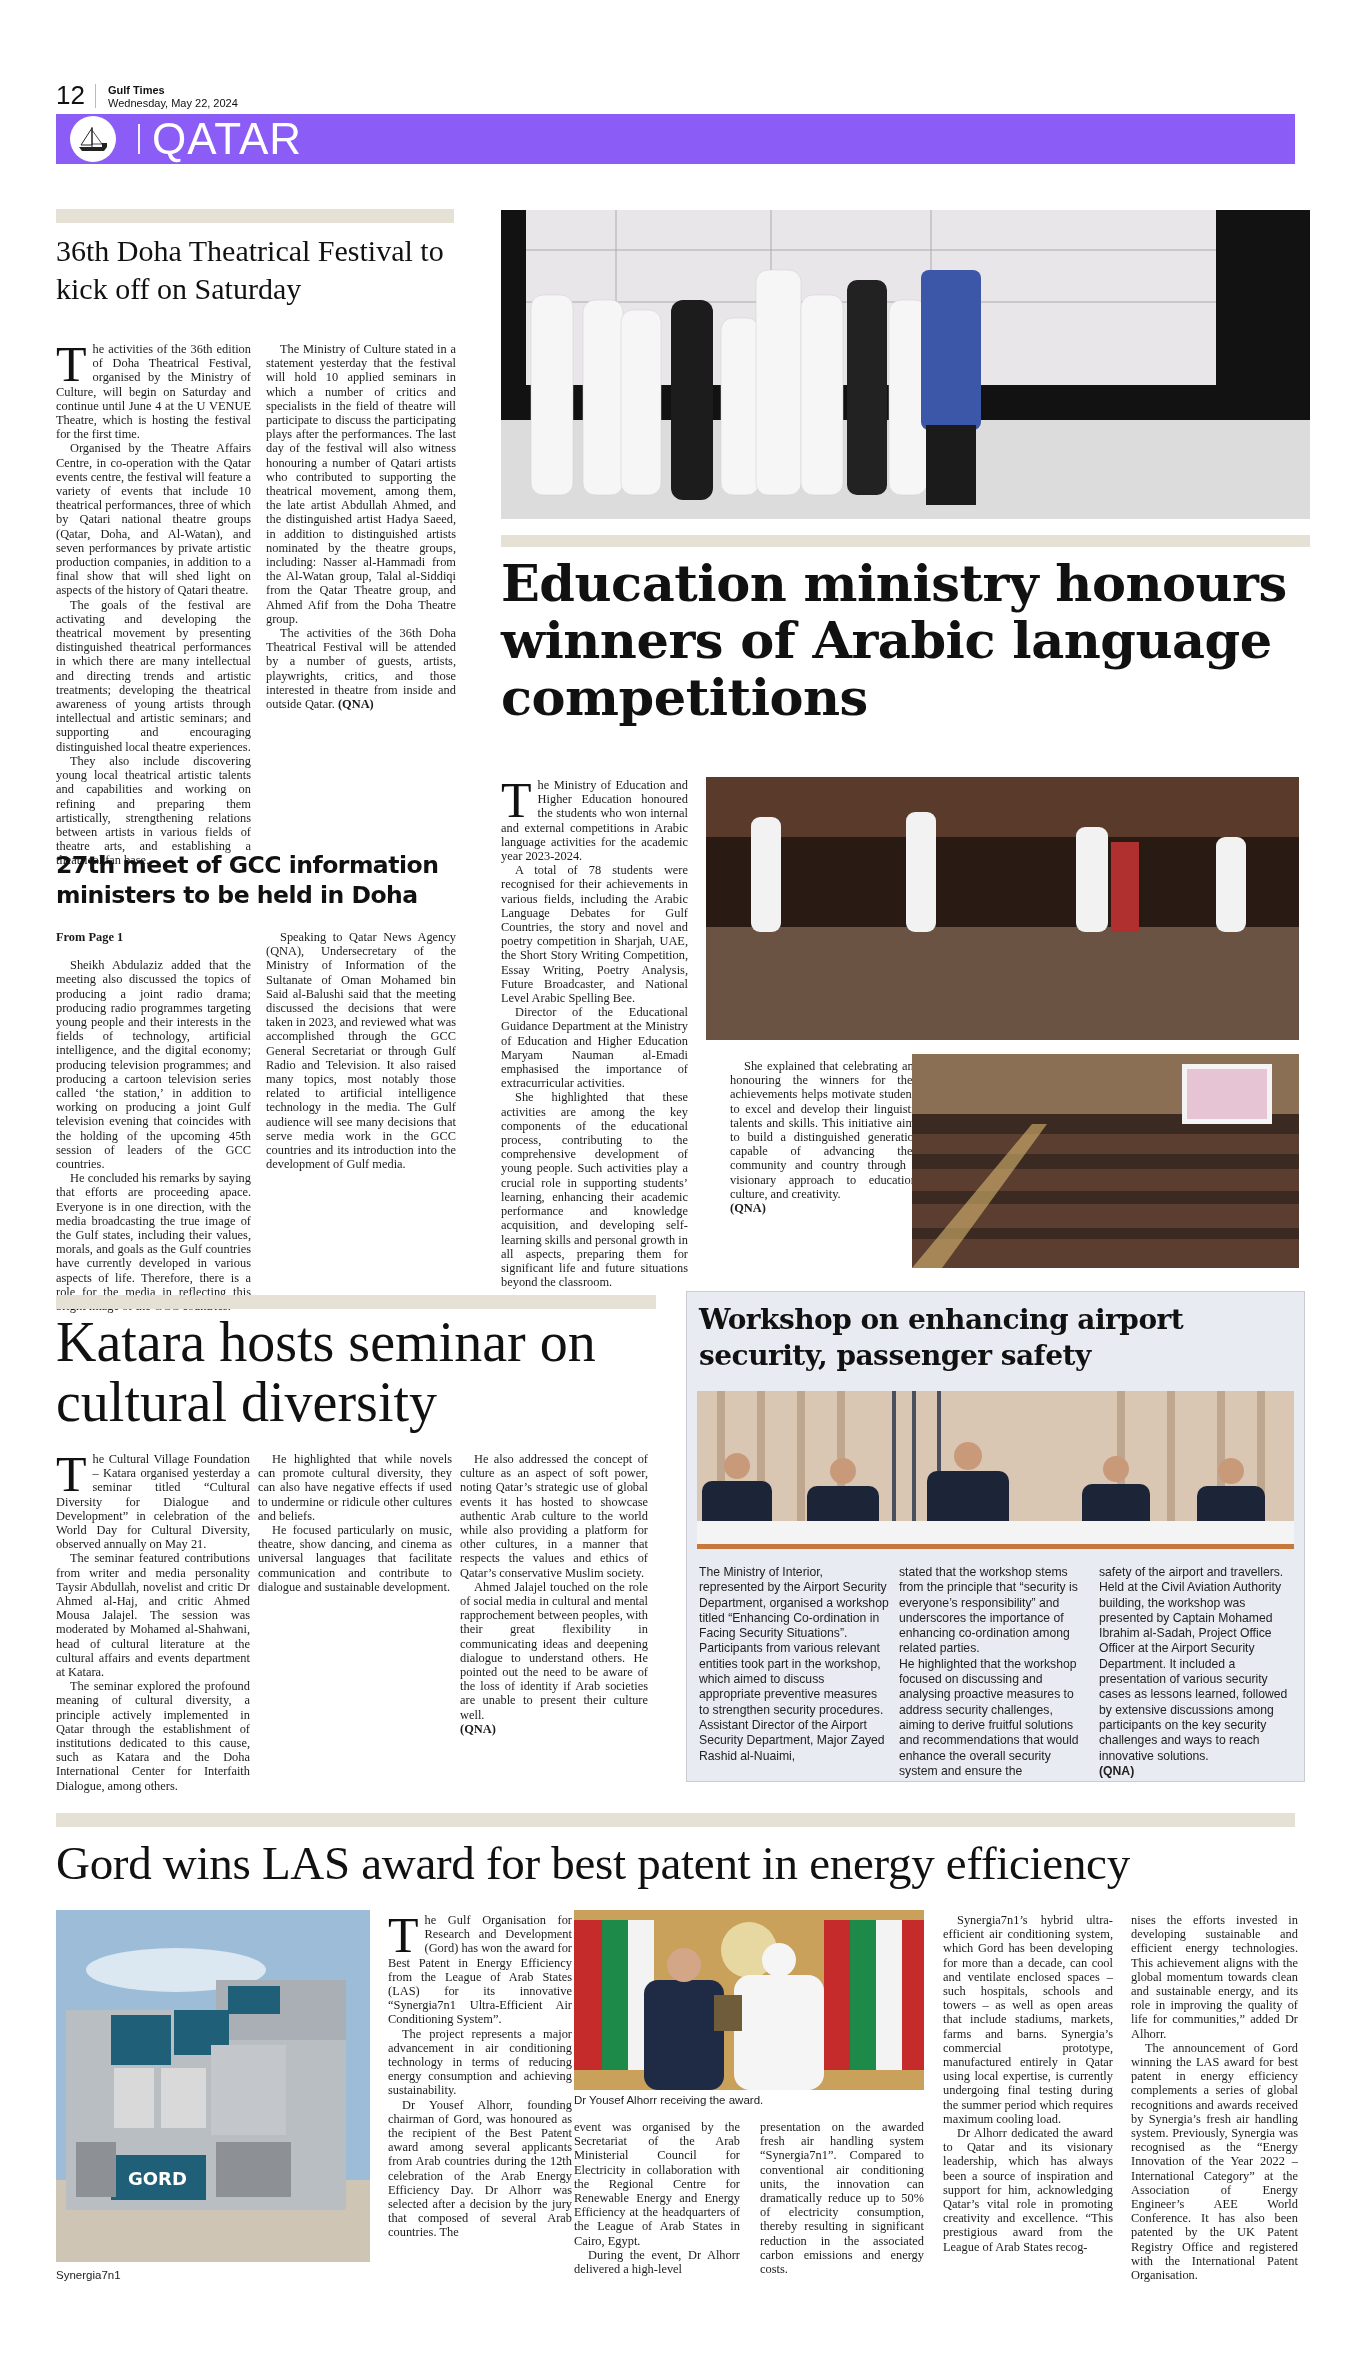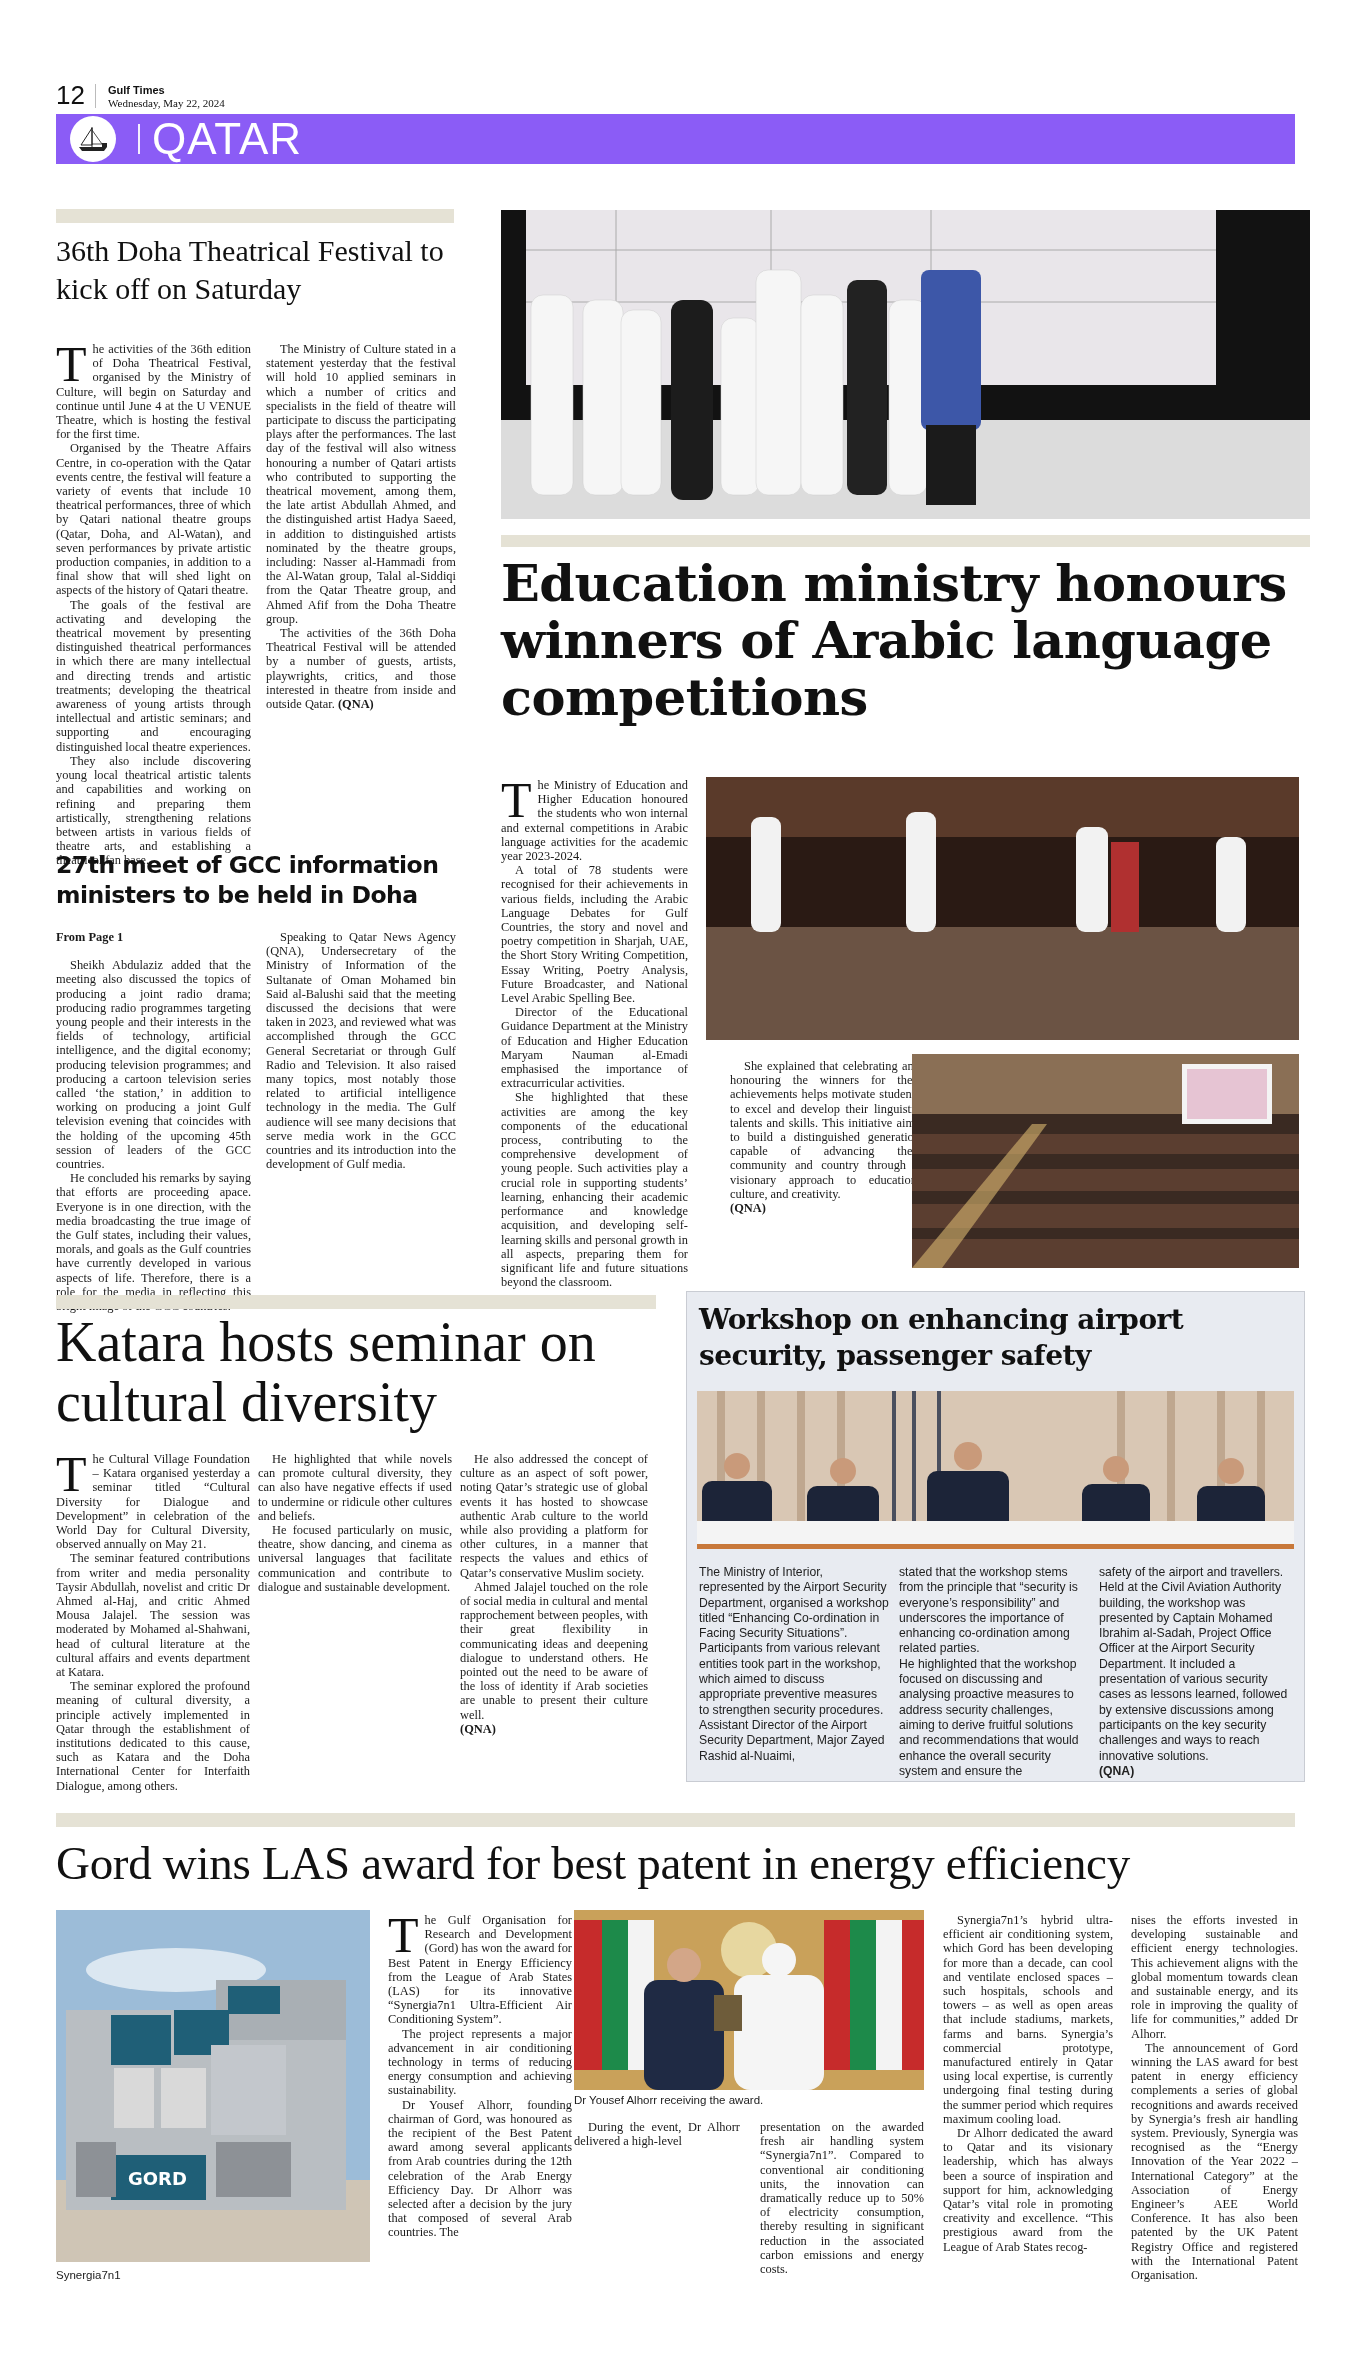--- a/index.html
+++ b/index.html
@@ -3,21 +3,21 @@
 <meta charset="utf-8">
 <style>
   * { box-sizing: border-box; margin: 0; padding: 0; }
   html, body { width: 1351px; height: 2365px; background: #ffffff; overflow: hidden; }
   body { position: relative; font-family: "DejaVu Serif", serif; color: #1a1a1a; }
   .abs { position: absolute; }
 
   
   .pageno { font-family: "Liberation Sans", sans-serif; font-size: 26px; font-weight: 400; color:#111; }
   .pubname { font-family: "Liberation Sans", sans-serif; font-size: 11px; font-weight: 700; color:#111; line-height: 12px; }
-  .pubdate { font-family: Liberation Serif, serif; font-size: 11px; color:#111; line-height: 12px; text-align: center; }
+  .pubdate { font-family: Liberation Sans, sans-serif; font-size: 11px; color:#111; line-height: 12px; text-align: center; }
   .mast-sep { width:1px; background:#bbb; }
   .section-bar { background: #8b5cf6; text-align: center; }
   .logo-circle { width: 48px; height: 48px; border-radius: 50%; background: #fff; display:flex; align-items:center; justify-content:center; }
   .bar-sep { width: 2px; background: #fff; opacity: .9; }
   .section-title { font-family: "Liberation Sans", sans-serif; font-weight: 300; font-size: 44px; color: #fff; letter-spacing: 1px; line-height: 50px; }
 
   .rule { background: #e5e2d5; }
 
   
   .hl-serif { font-family: "Liberation Serif", serif; color:#111; font-weight: 400; }
@@ -267,20 +267,21 @@
     <rect x="70" y="70" width="80" height="110" rx="14" fill="#1f2a44"></rect>
     <circle cx="110" cy="55" r="17" fill="#d3a688"></circle>
     <rect x="160" y="65" width="90" height="115" rx="16" fill="#f5f5f5"></rect>
     <circle cx="205" cy="50" r="17" fill="#f5f5f5"></circle>
     <rect x="140" y="85" width="28" height="36" fill="#6e5c3a"></rect>
   </svg>
 </div>
 <div class="abs caption" style="left:574px;top:2094px;">Dr Yousef Alhorr receiving the award.</div>
 
 <div class="abs body-text" style="left:574px;top:2120px;width:166px;">
+  <p class="first">event was organised by the Secretariat of the Arab Ministerial Council for Electricity in collaboration with the Regional Centre for Renewable Energy and Energy Efficiency at the headquarters of the League of Arab States in Cairo, Egypt.</p>
   <p>During the event, Dr Alhorr delivered a high-level</p>
 </div>
 <div class="abs body-text" style="left:760px;top:2120px;width:164px;">
   <p class="first">presentation on the awarded fresh air handling system “Synergia7n1”. Compared to conventional air conditioning units, the innovation can dramatically reduce up to 50% of electricity consumption, thereby resulting in significant reduction in the associated carbon emissions and energy costs.</p>
 </div>
 <div class="abs body-text" style="left:943px;top:1913px;width:170px;">
   <p>Synergia7n1’s hybrid ultra-efficient air conditioning system, which Gord has been developing for more than a decade, can cool and ventilate enclosed spaces – such hospitals, schools and towers – as well as open areas that include stadiums, markets, farms and barns. Synergia’s commercial prototype, manufactured entirely in Qatar using local expertise, is currently undergoing final testing during the summer period which requires maximum cooling load.</p>
   <p>Dr Alhorr dedicated the award to Qatar and its visionary leadership, which has always been a source of inspiration and support for him, acknowledging Qatar’s vital role in promoting creativity and excellence. “This prestigious award from the League of Arab States recog-</p>
 </div>
 <div class="abs body-text" style="left:1131px;top:1913px;width:167px;">

